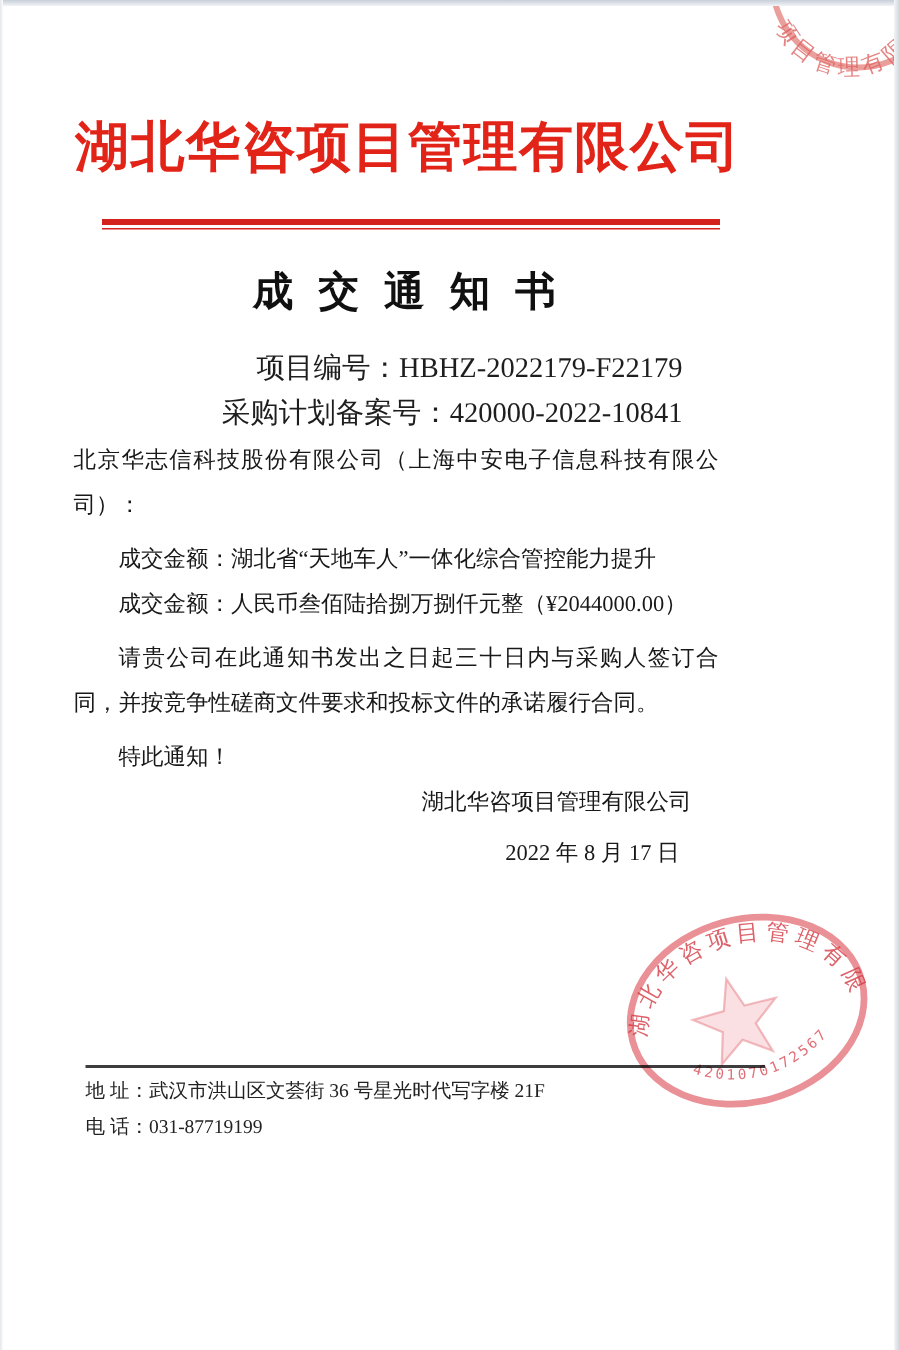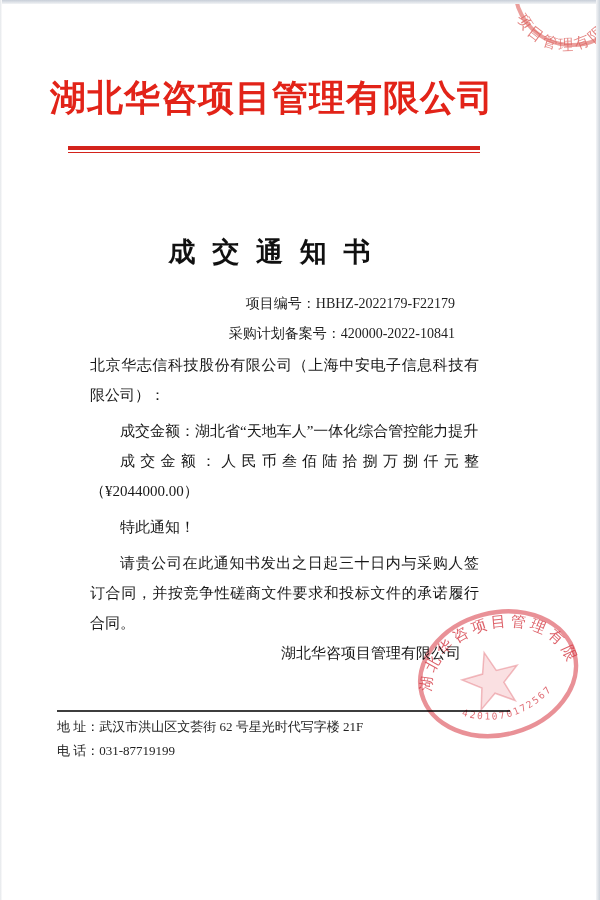--- a/index.html
+++ b/index.html
@@ -16,28 +16,28 @@
 
   .page { position:relative; width:544px; height:900px; padding-top:74px; color:#1c1c1c; }
 
   .company-name { text-align:center; font-size:36px; line-height:48px; font-weight:bold;
                   color:#e22318; letter-spacing:1px; }
 
   .rules { margin:24px 64px 0 68px; }
   .rule-thick { height:3.5px; background:#d3231c; }
   .rule-thin  { height:1.5px; background:#d3231c; margin-top:2px; }
 
-  .doc-title { margin-top:82px; text-align:center; font-size:27px; line-height:34px;
+  .doc-title { margin-top:24px; text-align:center; font-size:27px; line-height:34px;
                font-weight:bold; color:#101010; letter-spacing:5px; }
 
-  .meta { margin-top:27px; text-align:right; padding-right:89px; font-size:14px;
+  .meta { margin-top:27px; text-align:right; padding-right:89px; font-size:19px;
           line-height:16px; color:#1e1e1e; }
   .meta-line + .meta-line { margin-top:14px;padding-left:19px; }
 
-  .body-text { margin-top:8px; padding:0 65px 0 90px; font-size:15px; line-height:30px;
+  .body-text { margin-top:8px; padding:0 65px 0 49px; font-size:15px; line-height:30px;
                text-align:justify; color:#181818; }
   .body-text p { margin:0; }
   .body-text .indent { text-indent:2em; }
   .body-text .gap { margin-top:6px; }
 
   .sig { text-align:right; padding-right:83px; font-size:15px; line-height:30px; color:#181818; }
   .sig-date { padding-right:8px; margin-top:4px; }
 
   .footer { position:absolute; left:57px; top:710px; width:463px; z-index:1; }
   .footer-rule { width:453px; border-top:2px solid #3d3d3d; }
@@ -90,26 +90,27 @@
 
     <div class="meta">
       <div class="meta-line"><span>项目编号：</span><span>HBHZ-2022179-F22179</span></div>
       <div class="meta-line"><span>采购计划备案号：</span><span>420000-2022-10841</span></div>
     </div>
 
     <div class="body-text">
       <p>北京华志信科技股份有限公司（上海中安电子信息科技有限公司）：</p>
       <p class="indent gap">成交金额：湖北省“天地车人”一体化综合管控能力提升</p>
       <p class="indent">成交金额：人民币叁佰陆拾捌万捌仟元整（¥2044000.00）</p>
+      <p class="indent gap">请贵公司在此通知书发出之日起三十日内与采购人签订合同，并按竞争性磋商文件要求和投标文件的承诺履行合同。</p>
       <p class="indent gap">特此通知！</p>
-      <p class="indent gap">请贵公司在此通知书发出之日起三十日内与采购人签订合同，并按竞争性磋商文件要求和投标文件的承诺履行合同。</p>
     </div>
 
     <div class="sig">
       <div>湖北华咨项目管理有限公司</div>
+      <div class="sig-date">2022 年 8 月 17 日</div>
     </div>
 
     <div class="seal">
       <svg viewBox="0 0 170 135">
         <ellipse cx="86" cy="68" rx="79" ry="61" fill="none" stroke="rgba(219,72,82,0.6)" stroke-width="4.5"></ellipse>
         <defs>
           <path id="sealTopArc" d="M 16,76 A 70,54 0 1 1 156,76" fill="none"></path>
           <path id="sealBottomArc" d="M 30,92 Q 88,136 150,86" fill="none"></path>
         </defs>
         <polygon points="78,44 85.1,64.3 106.5,64.7 89.4,77.7 95.6,98.3 78,86 60.4,98.3 66.6,77.7 49.5,64.7 70.9,64.3" fill="rgba(238,152,160,0.3)" stroke="rgba(226,110,120,0.45)" stroke-width="1.5"></polygon>
@@ -117,18 +118,18 @@
           <textPath href="#sealTopArc" startOffset="8">湖北华咨项目管理有限公司</textPath>
         </text>
         <text class="seal-digits">
           <textPath href="#sealBottomArc" startOffset="12">4201070172567</textPath>
         </text>
       </svg>
     </div>
 
     <div class="footer">
       <div class="footer-rule"></div>
-      <div class="footer-line">地 址：武汉市洪山区文荟街 62 号星光时代写字楼 21F</div>
+      <div class="footer-line">地 址：武汉市洪山区文荟街 36 号星光时代写字楼 21F</div>
       <div class="footer-line">电 话：031-87719199</div>
     </div>
 
   </div>
 </div>
 
 </body></html>

